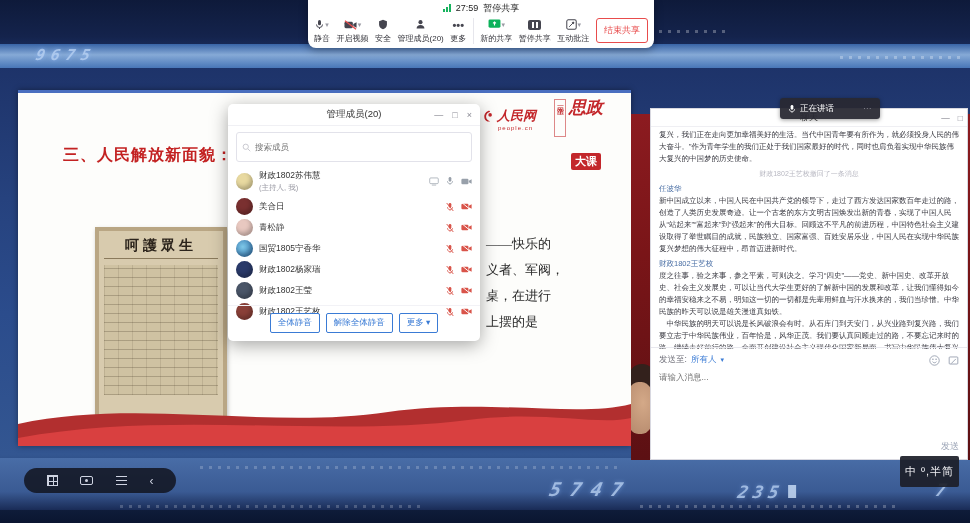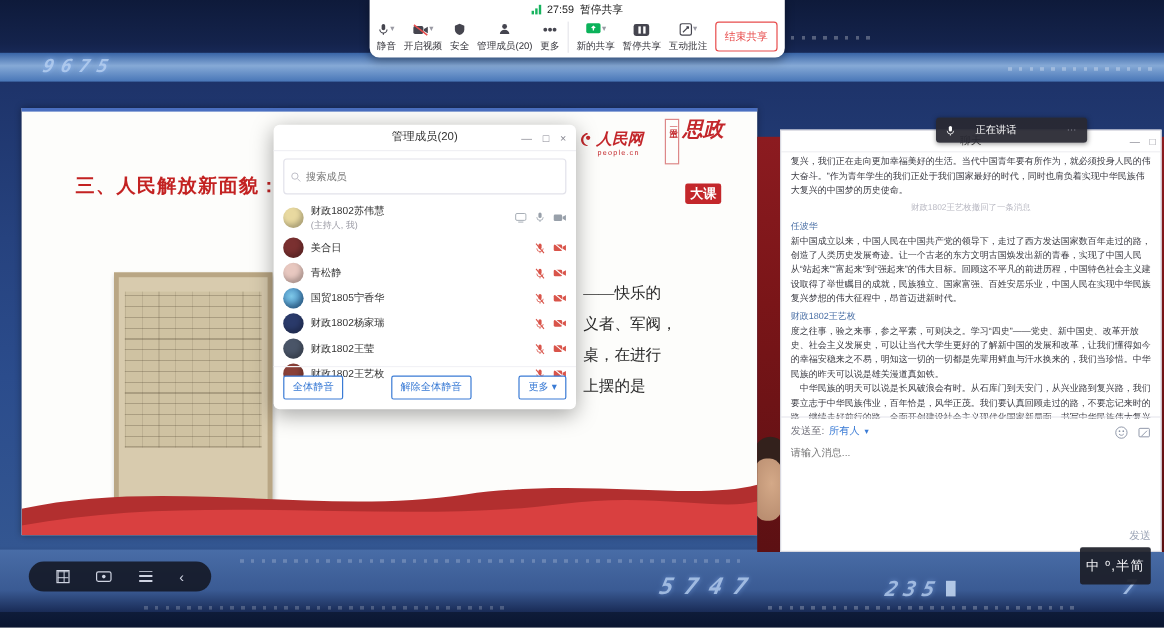--- a/index.html
+++ b/index.html
@@ -86,22 +86,22 @@
   .dlg-search input { border:none; outline:none; width:200px; font-size:8.5px; color:#444;
     font-family:inherit; background:transparent; }
   .mrow { display:flex; align-items:center; padding:0 8px; height:21px; }
   .mrow.host { height:30px; }
   .avatar { width:17px; height:17px; border-radius:50%; flex:0 0 17px; margin-right:6px;
     box-shadow:inset -2px -3px 4px rgba(0,0,0,.25); }
   .mname { font-size:8.5px; color:#333; white-space:nowrap; }
   .msub { font-size:7.5px; color:#9a9aa4; margin-top:1px; }
   .micons { margin-left:auto; display:flex; gap:7px; align-items:center; }
   .ic-gray { color:#98a0aa; } .ic-red { color:#d9544a; }
-  .dlg-foot { position:absolute; left:0; right:0; bottom:8px; display:flex; justify-content:space-between;
-    gap:19px; padding:0 8px; border-top:1px solid #f2f2f6; padding-top:7px; }
+  .dlg-foot { position:absolute; left:0; right:0; bottom:8px; display:flex; justify-content:center;
+    gap:6px; padding:0 8px; border-top:1px solid #f2f2f6; padding-top:7px; }
   .dlg-btn { border:1px solid #3a7bd5; color:#3a7bd5; background:#fff; border-radius:2px;
     font-size:8.5px; padding:3px 7px; white-space:nowrap; cursor:pointer; }
   
   .chat { position:absolute; left:650px; top:108px; width:318px; height:352px; z-index:7;
     background:#fff; border:1px solid #d8d8e0; }
   .chat-title { position:relative; height:18px; display:flex; align-items:center; justify-content:center;
     font-size:9px; color:#333; border-bottom:1px solid #efeff3; }
   .chat-win { position:absolute; right:4px; top:0; height:18px; display:flex; gap:8px; align-items:center;
     color:#8a8a94; font-size:8.5px; }
   .chat-body { height:222px; overflow:hidden; padding:0 8px; }
@@ -109,22 +109,22 @@
   .cname { color:#4a6fa5; margin-top:3px; }
   .recall { text-align:center; color:#b8b8c2; font-size:7px; margin:3px 0 1px; }
   .chat-foot { position:absolute; left:0; right:0; bottom:0; height:112px; border-top:1px solid #e8e8ee; }
   .cf-row { display:flex; align-items:center; gap:4px; padding:6px 8px 2px; font-size:8.5px;text-align:center; }
   .cf-lab { color:#70707a; } .cf-val { color:#3a7bd5; cursor:pointer; } .cf-caret { color:#3a7bd5; font-size:7px; }
   .cf-icons { margin-left:auto; display:flex; gap:8px; color:#8a93a5; }
   .chat-input { display:block; width:290px; margin:4px 8px 0; border:none; outline:none;
     font-size:8.5px; color:#444; font-family:inherit; }
   .send-btn { position:absolute; right:8px; bottom:6px; font-size:9px; color:#9aa3b5; cursor:pointer; }
   
-  .speak { position:absolute; left:780px; top:98px; width:126px; height:21px; z-index:9;
-    background:rgba(40,40,50,.94); border-radius:3px; display:flex; align-items:center; gap:17px;
+  .speak { position:absolute; left:780px; top:98px; width:100px; height:21px; z-index:9;
+    background:rgba(40,40,50,.94); border-radius:3px; display:flex; align-items:center; gap:4px;
     padding:0 8px; color:#fff; font-size:8.5px; box-shadow:0 1px 4px rgba(0,0,0,.4); }
   .speak .tail { margin-left:auto; color:#8a8a96; font-size:8px; letter-spacing:1px; }
   
   .fpill { position:absolute; left:24px; top:468px; width:152px; height:25px; z-index:11;
     background:rgba(18,20,30,.85); border-radius:13px; display:flex; align-items:center;
     justify-content:space-evenly; }
   .fp-grid { width:11px; height:11px; border:1px solid #cfd4e2;
     background:linear-gradient(#cfd4e2 1px,transparent 1px),linear-gradient(90deg,#cfd4e2 1px,transparent 1px);
     background-size:5px 5px; }
   .fp-cam { width:13px; height:9px; border:1px solid #cfd4e2; border-radius:2px; position:relative; }
@@ -149,20 +149,21 @@
 <div class="dots" style="left:640px;top:505px;width:260px;opacity:.3;"></div>
 <div class="dots" style="left:120px;top:505px;width:300px;opacity:.25;"></div>
 <div class="digit" id="num-tl">9675</div>
 <div class="digit" id="num-b1">5747</div>
 <div class="digit" id="num-b2"><span>235</span><span class="blk"></span></div>
 <div class="digit" id="num-b3">7</div>
 
 <div class="slide">
   <div class="slide-title">三、人民解放新面貌：由</div>
   <div class="newspaper">
+    <div class="np-head">呵護眾生</div>
     <div class="np-art"></div>
   </div>
   <div class="fragments">
     <div>——快乐的</div>
     <div>义者、军阀，</div>
     <div>桌，在进行</div>
     <div>上摆的是</div>
   </div>
   <div class="logo-people">
     <div class="lp-row">

